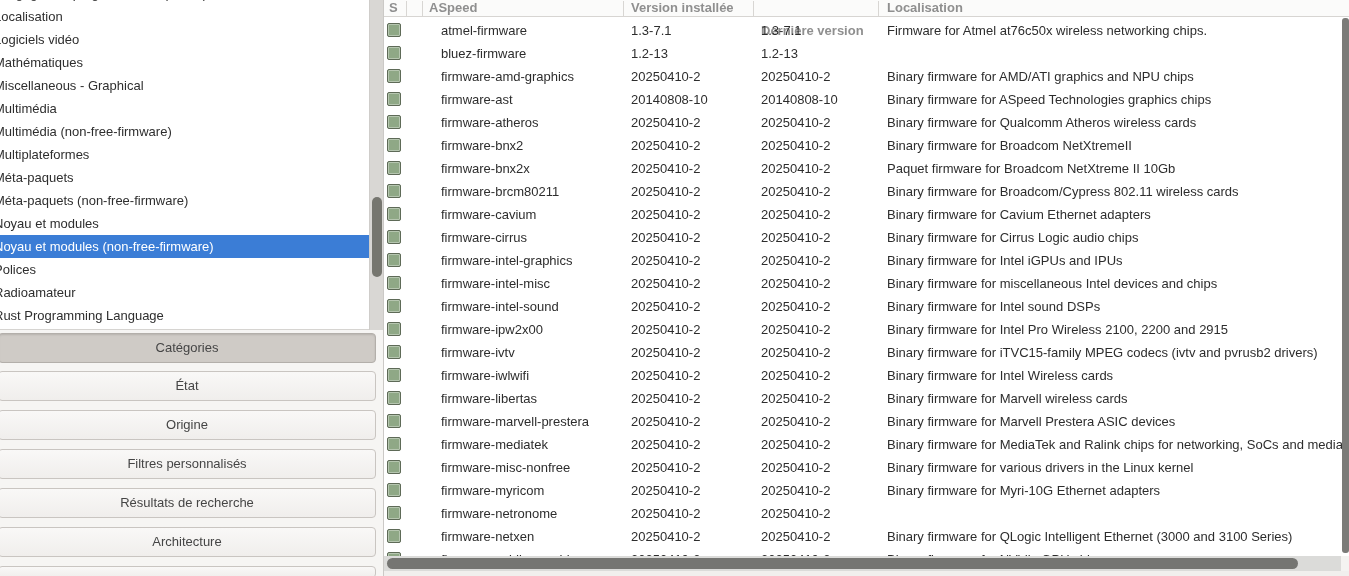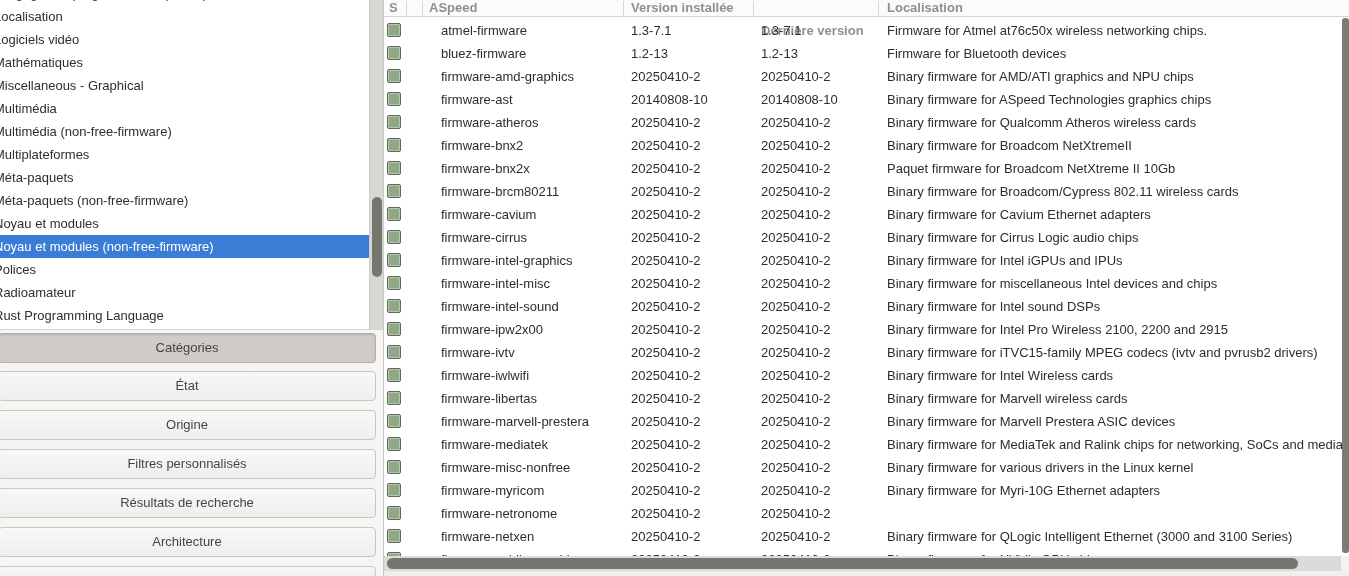--- a/index.html
+++ b/index.html
@@ -116,21 +116,20 @@
         <div class="td pkg">atmel-firmware</div>
         <div class="td inst">1.3-7.1</div>
         <div class="td last">1.3-7.1</div>
         <div class="td desc">Firmware for Atmel at76c50x wireless networking chips.</div>
       </div>
       <div class="trow">
         <div class="status-box"></div>
         <div class="td pkg">bluez-firmware</div>
         <div class="td inst">1.2-13</div>
         <div class="td last">1.2-13</div>
-        <div class="td desc">Firmware for Bluetooth devices</div>
       </div>
       <div class="trow">
         <div class="status-box"></div>
         <div class="td pkg">firmware-amd-graphics</div>
         <div class="td inst">20250410-2</div>
         <div class="td last">20250410-2</div>
         <div class="td desc">Binary firmware for AMD/ATI graphics and NPU chips</div>
       </div>
       <div class="trow">
         <div class="status-box"></div>

